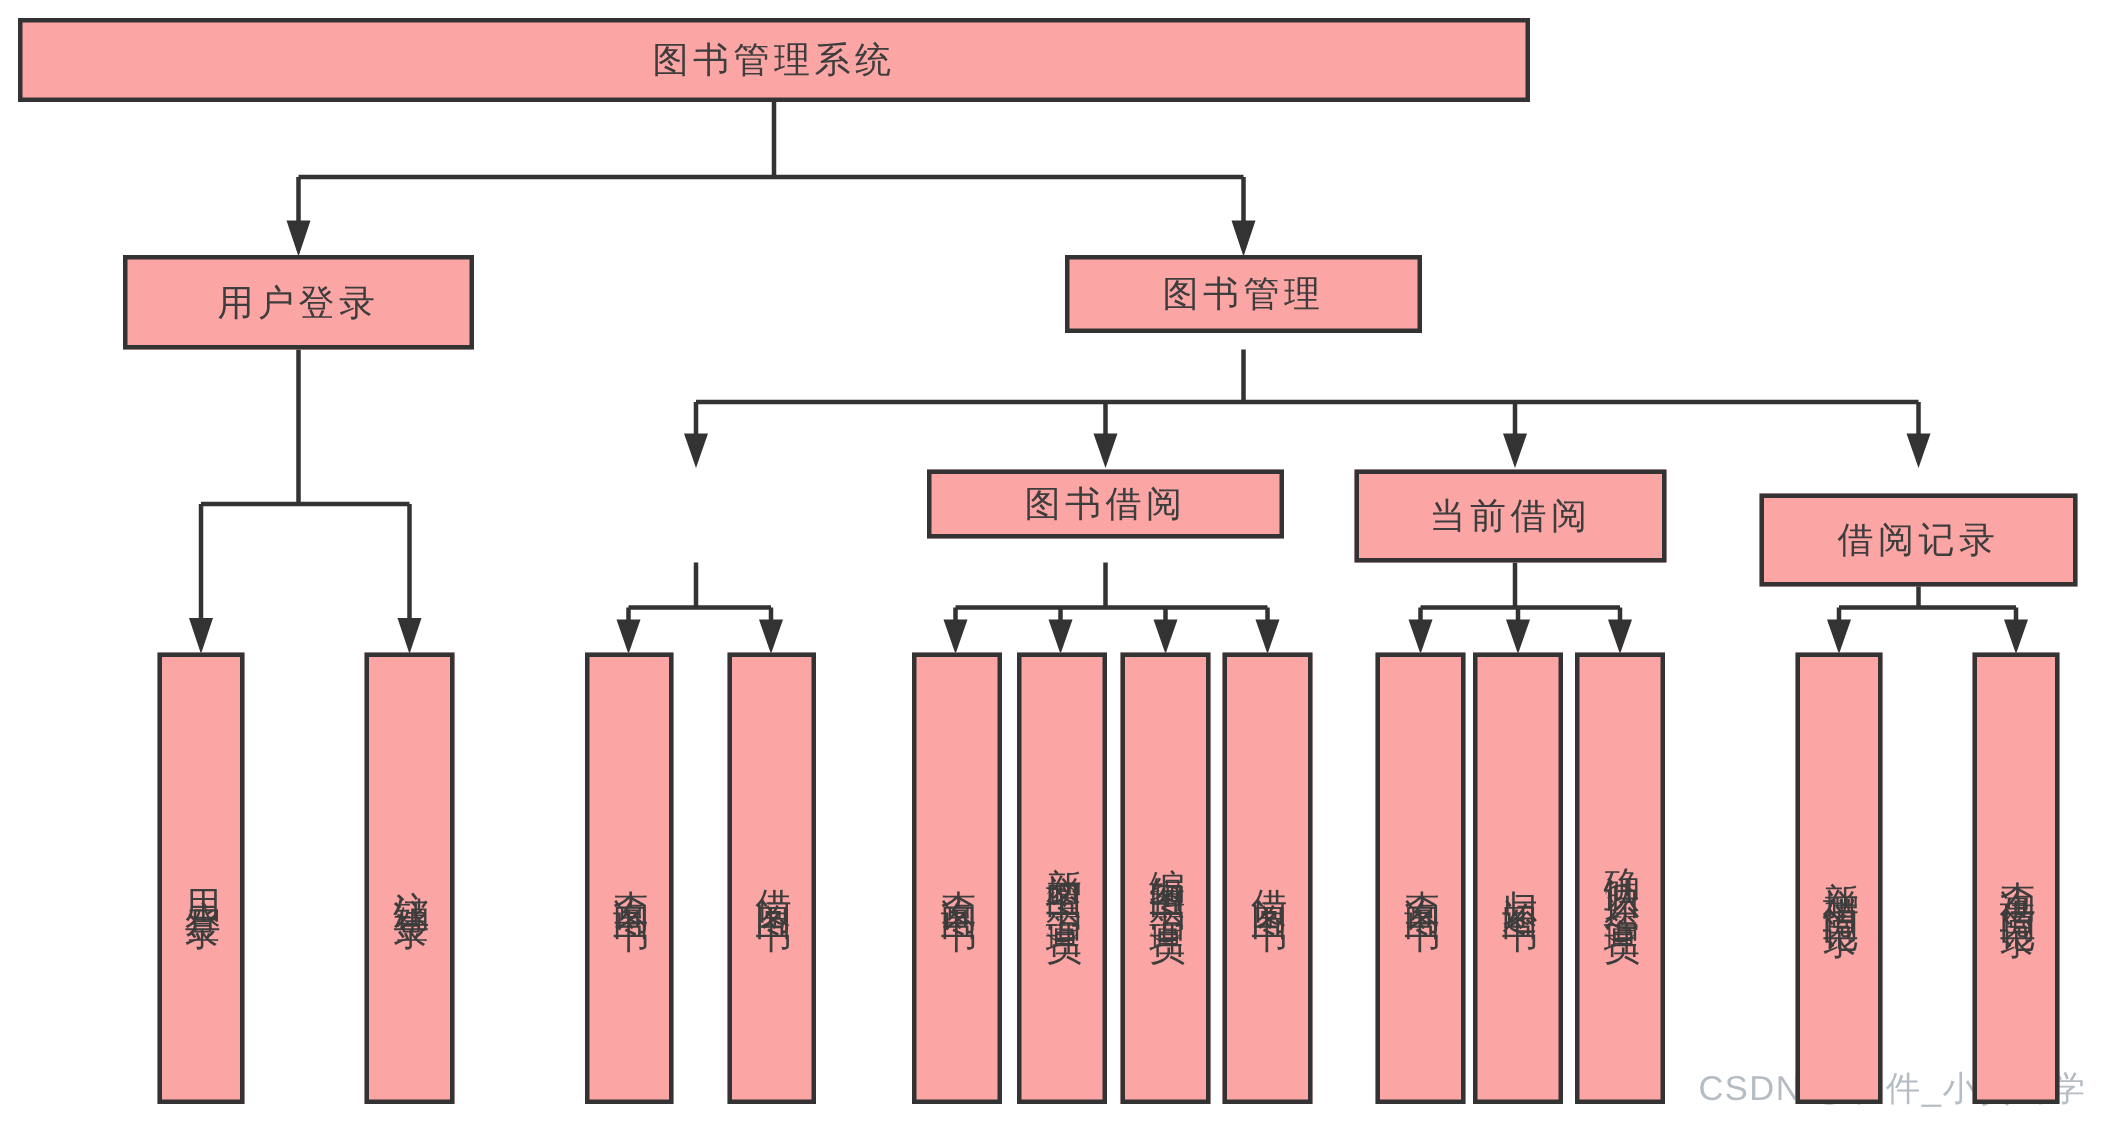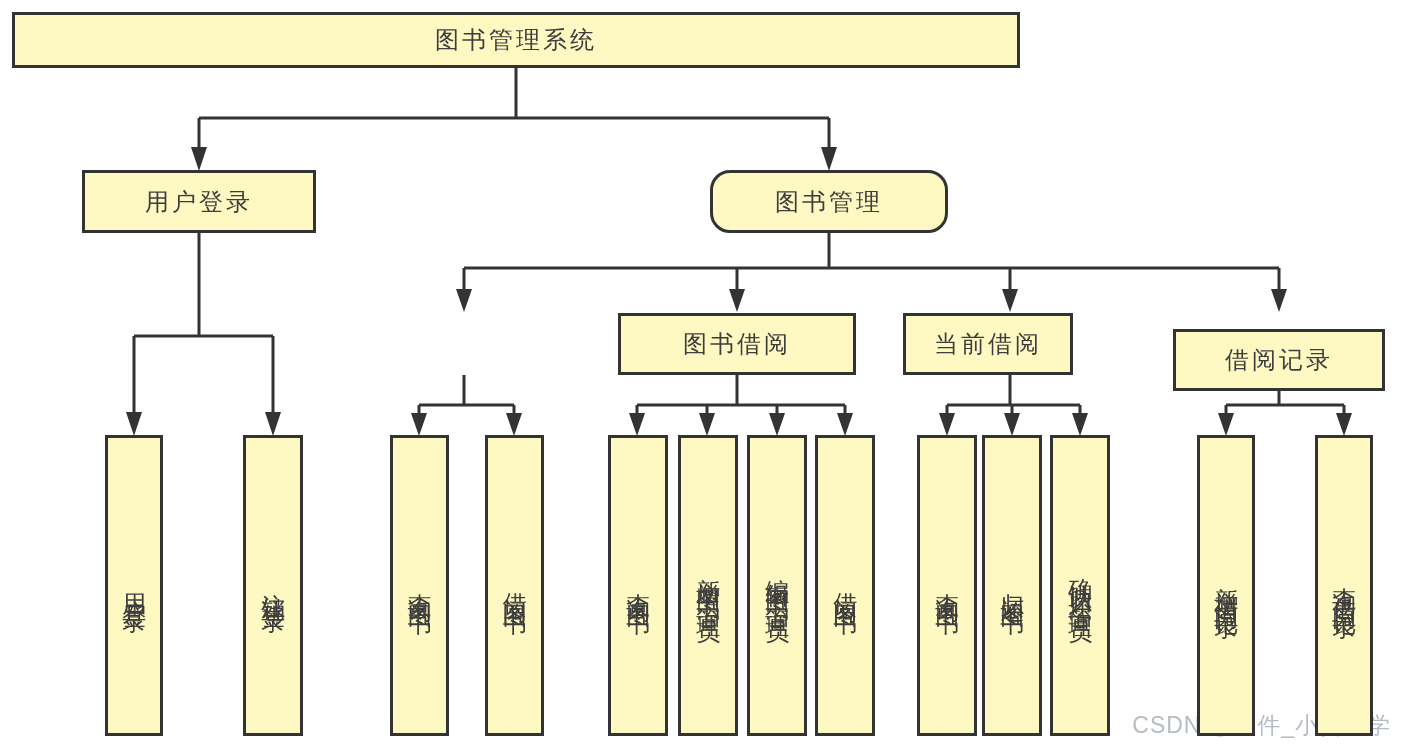--- a/index.html
+++ b/index.html
@@ -12,21 +12,21 @@
     overflow:hidden;
   }
   .connectors{
     position:absolute;left:0;top:0;width:1405px;height:747px;
     z-index:1;
   }
   .node{
     position:absolute;
     box-sizing:border-box;
     border:3px solid #333333;
-    background:#fef9c3;
+    background:#fca5a5;
     display:flex;align-items:center;justify-content:center;
     font-size:24px;
     letter-spacing:3px;
     z-index:2;
     white-space:nowrap;
   }
   .leaf .vtext{
     writing-mode:vertical-rl;
     text-orientation:mixed;
     letter-spacing:6px;
@@ -85,24 +85,24 @@
       <polygon points="1004,413 1020,413 1012,436"></polygon>
       <polygon points="1072,413 1088,413 1080,436"></polygon>
       <polygon points="1218,413 1234,413 1226,436"></polygon>
       <polygon points="1336,413 1352,413 1344,436"></polygon>
     </g>
   </svg>
 
   <div class="node" style="left:12px;top:12px;width:1008px;height:56px;">图书管理系统</div>
 
   <div class="node" style="left:82px;top:170px;width:234px;height:63px;">用户登录</div>
-  <div class="node" style="left:710px;top:170px;width:238px;height:63px;border-radius:20px;">图书管理</div>
+  <div class="node" style="left:710px;top:170px;width:238px;height:52px;">图书管理</div>
 
-  <div class="node" style="left:618px;top:313px;width:238px;height:62px;">图书借阅</div>
-  <div class="node" style="left:903px;top:313px;width:170px;height:62px;">当前借阅</div>
+  <div class="node" style="left:618px;top:313px;width:238px;height:46px;">图书借阅</div>
+  <div class="node" style="left:903px;top:313px;width:208px;height:62px;">当前借阅</div>
   <div class="node" style="left:1173px;top:313px;width:212px;height:62px;margin-top:16px;">借阅记录</div>
 
   <div class="node leaf" style="left:105px;top:435px;width:58px;height:301px;">
     <span class="vtext">用户登录</span>
   </div>
   <div class="node leaf" style="left:243px;top:435px;width:60px;height:301px;">
     <span class="vtext">注销登录</span>
   </div>
 
   <div class="node leaf" style="left:390px;top:435px;width:59px;height:301px;">

